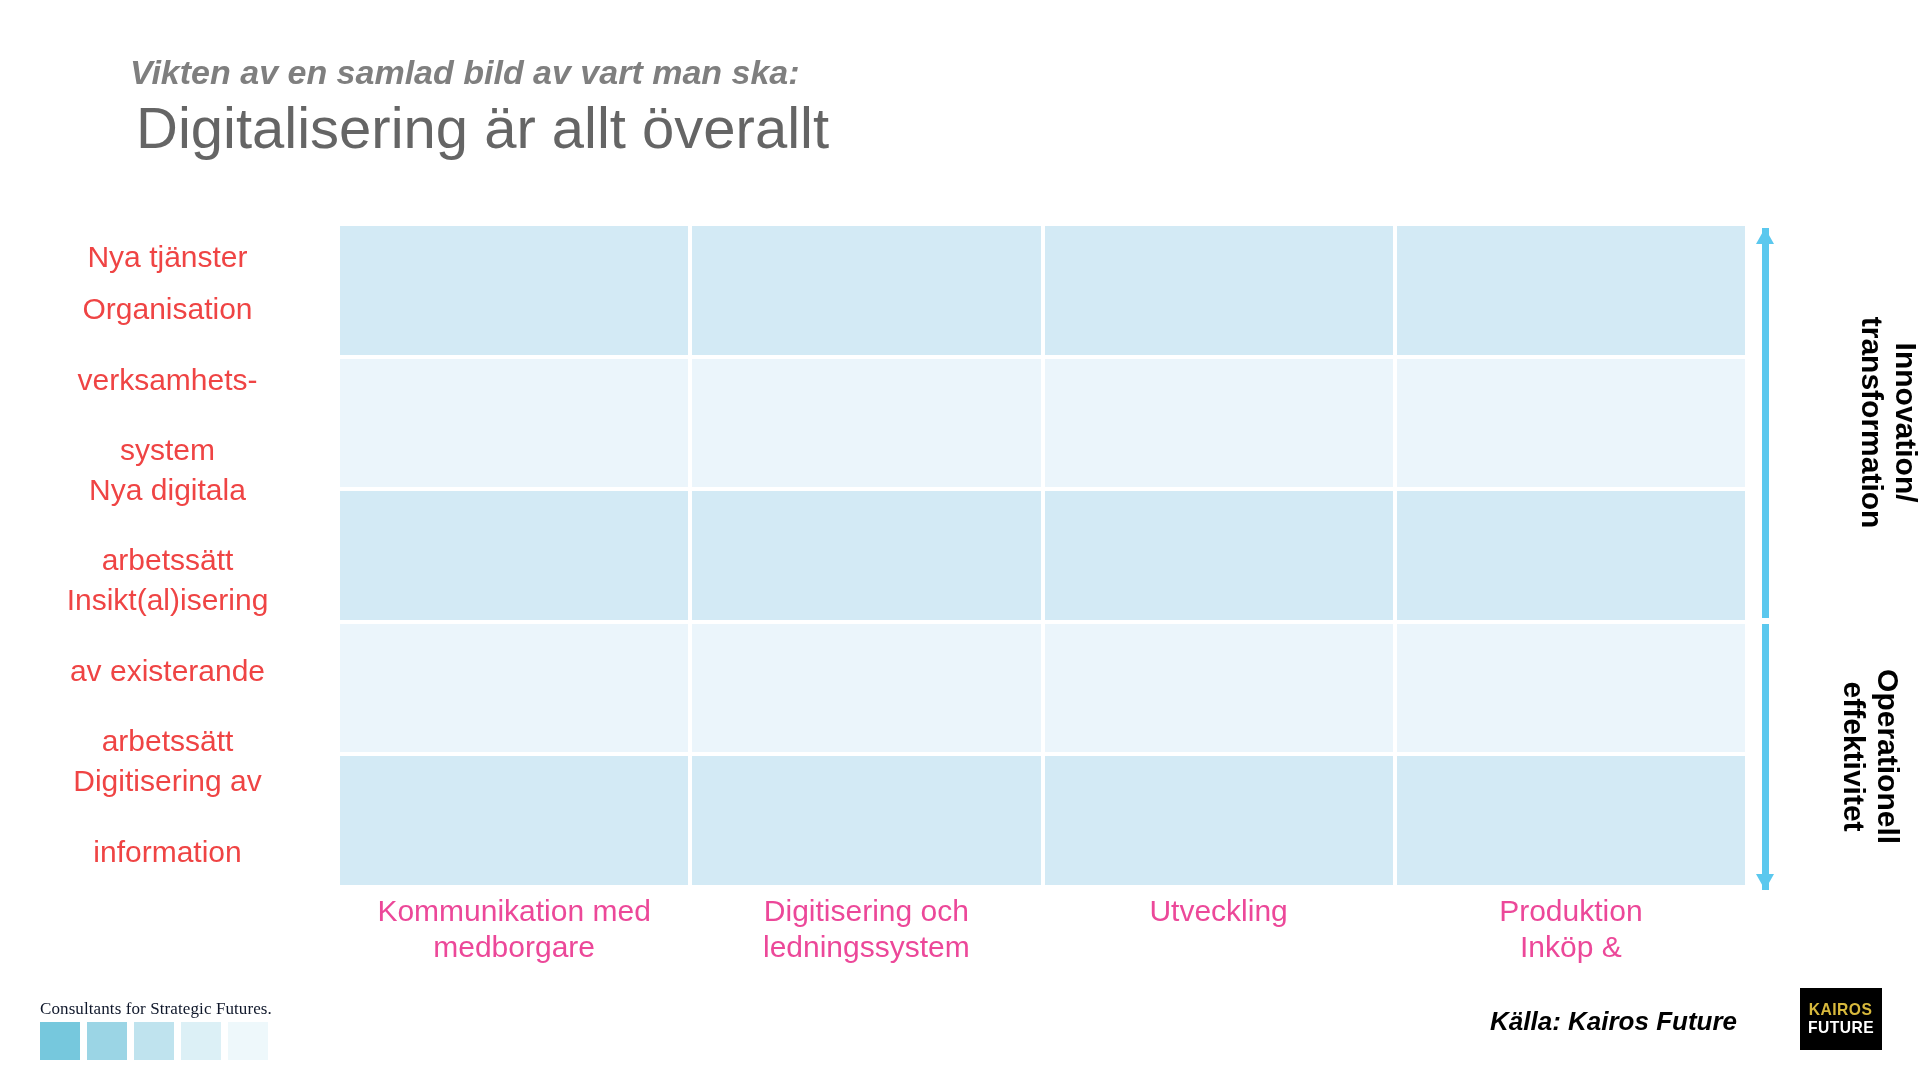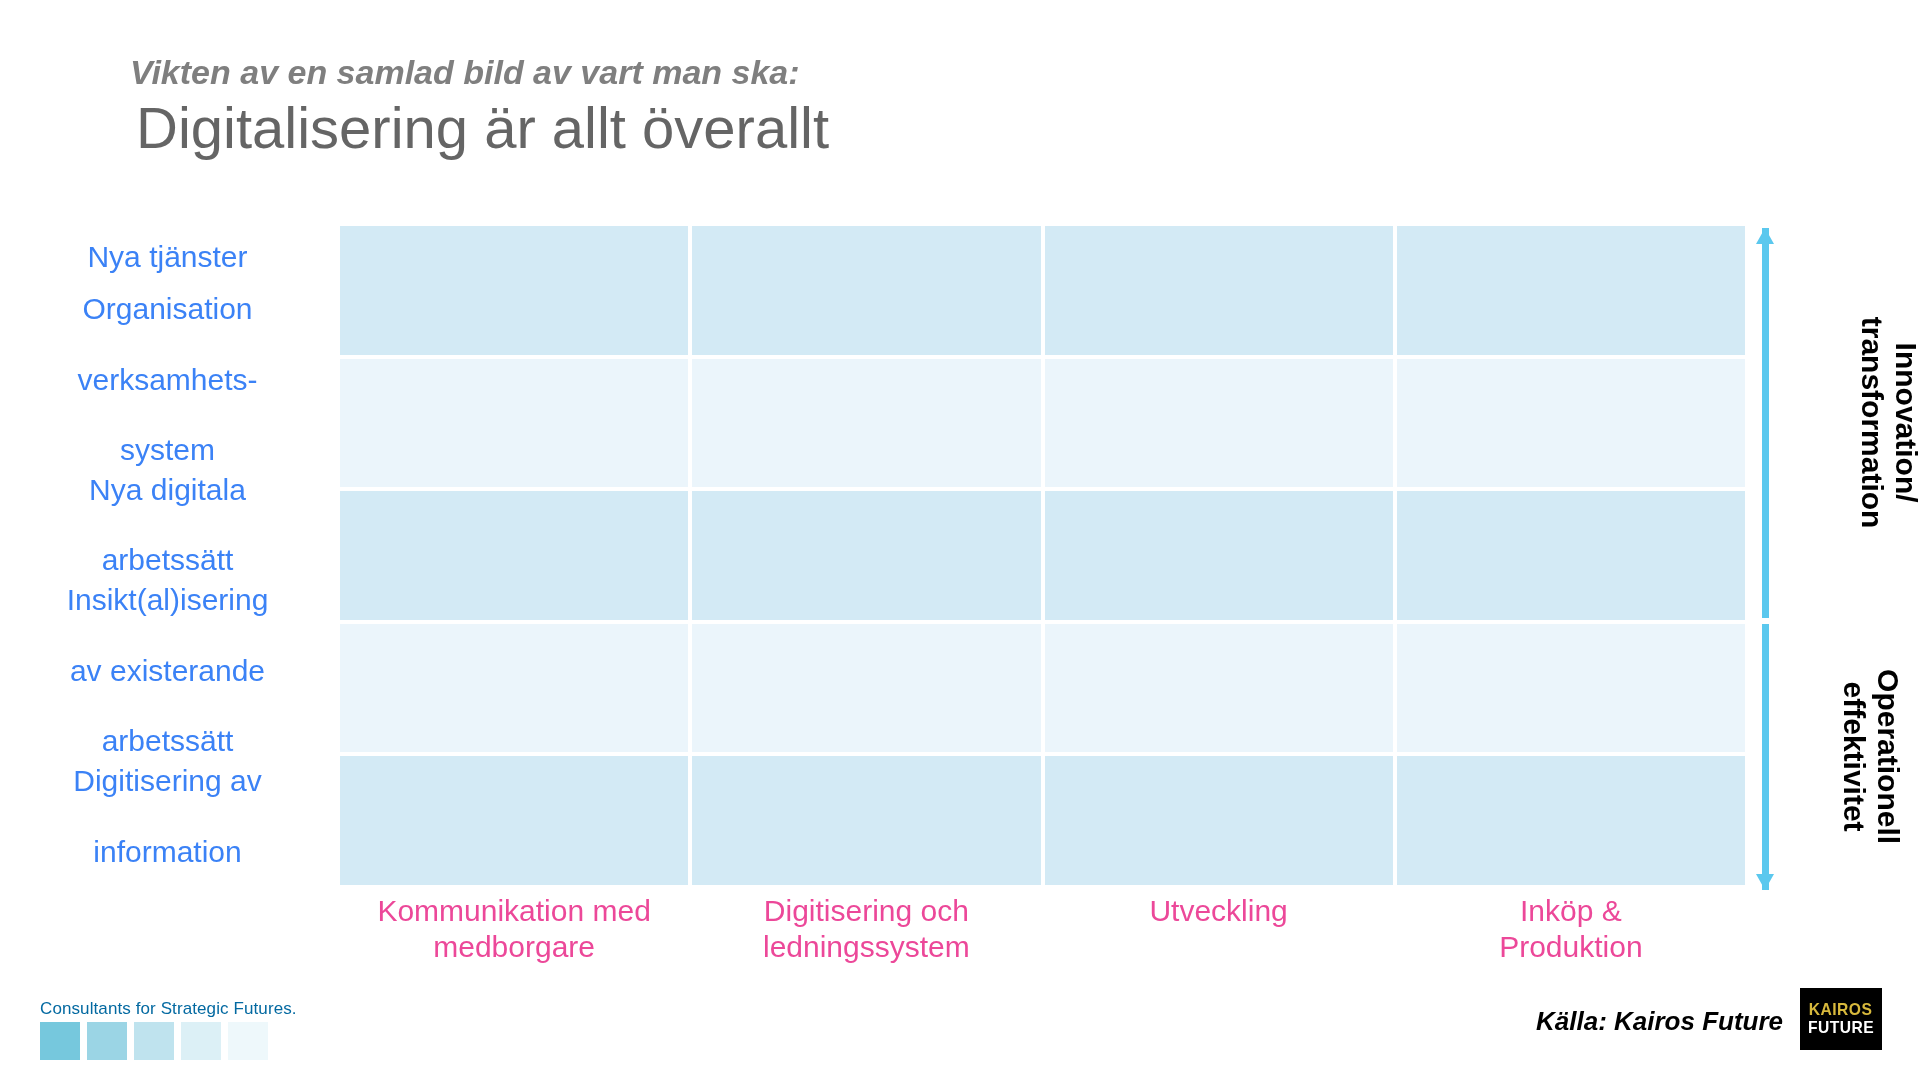--- a/index.html
+++ b/index.html
@@ -73,21 +73,21 @@
     display: flex;
     flex-direction: column;
   }
   .row-label {
     flex: 1 1 0;
     display: flex;
     align-items: center;
     justify-content: flex-end;
     text-align: center;
     font-size: 30px;
-    color: #3b82f6;
+    color: #ef4444;
     line-height: 1.18;
     padding-right: 10px;
     box-sizing: border-box;
     margin-bottom: 4px;
   }
   .row-label:last-child { margin-bottom: 16px; }
   .row-label span { display: block; width: 100%; }
 
   
   #col-labels {
@@ -159,40 +159,41 @@
     text-align: center;
   }
   .axis-label-text .l2 { display: block; }
 
   
   #footer-tagline {
     position: absolute;
     left: 40px;
     top: 999px;
     font-size: 17px;
-    color: #0369a1;
+    color: #0f172a;
     letter-spacing: 0.1px;
     white-space: nowrap;
+    font-family: Liberation Serif, serif;
   }
   #footer-swatches {
     position: absolute;
     left: 40px;
     top: 1022px;
     display: flex;
   }
   .swatch {
     width: 40px;
     height: 38px;
     margin-right: 7px;
   }
   .swatch:last-child { margin-right: 0; }
 
   #source-note {
     position: absolute;
-    left: 1536px;
+    left: 1490px;
     top: 1006px;
     font-size: 26px;
     font-style: italic;
     font-weight: bold;
     color: #000000;
     white-space: nowrap;
   }
 
   #kairos-logo {
     position: absolute;
@@ -306,22 +307,22 @@
     <div>medborgare</div>
   </div>
   <div class="col-label">
     <div>Digitisering och</div>
     <div>ledningssystem</div>
   </div>
   <div class="col-label">
     <div>Utveckling</div>
   </div>
   <div class="col-label">
+    <div>Produktion</div>
     <div>Inköp &amp;</div>
-    <div>Produktion</div>
   </div>
 </div>
 
 <div class="axis-group" id="axis-top">
   <div class="axis-line" style="background: rgb(91, 200, 238);"></div>
   <div class="axis-head up" style="border-bottom-color: rgb(91, 200, 238);"></div>
   <div class="axis-label">
     <div class="axis-label-text">
       <span class="l1">Innovation/</span>
       <span class="l2">transformation</span>

